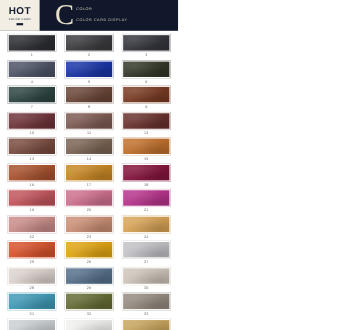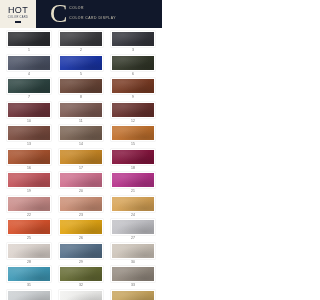--- a/index.html
+++ b/index.html
@@ -29,21 +29,21 @@
     background: #f2eee4;
     display: flex;
     flex-direction: column;
     align-items: center;
     justify-content: center;
     flex: 0 0 36px;
     padding-top: 1px;
   }
   .logo-word {
     font-size: 9px;
-    font-weight: normal;
+    font-weight: bold;
     letter-spacing: 0.4px;
     color: #151c30;
     line-height: 9px;
   }
   .logo-sub {
     font-size: 2.6px;
     letter-spacing: 0.3px;
     color: #3a4256;
     line-height: 4px;
     margin-top: 0.5px;

